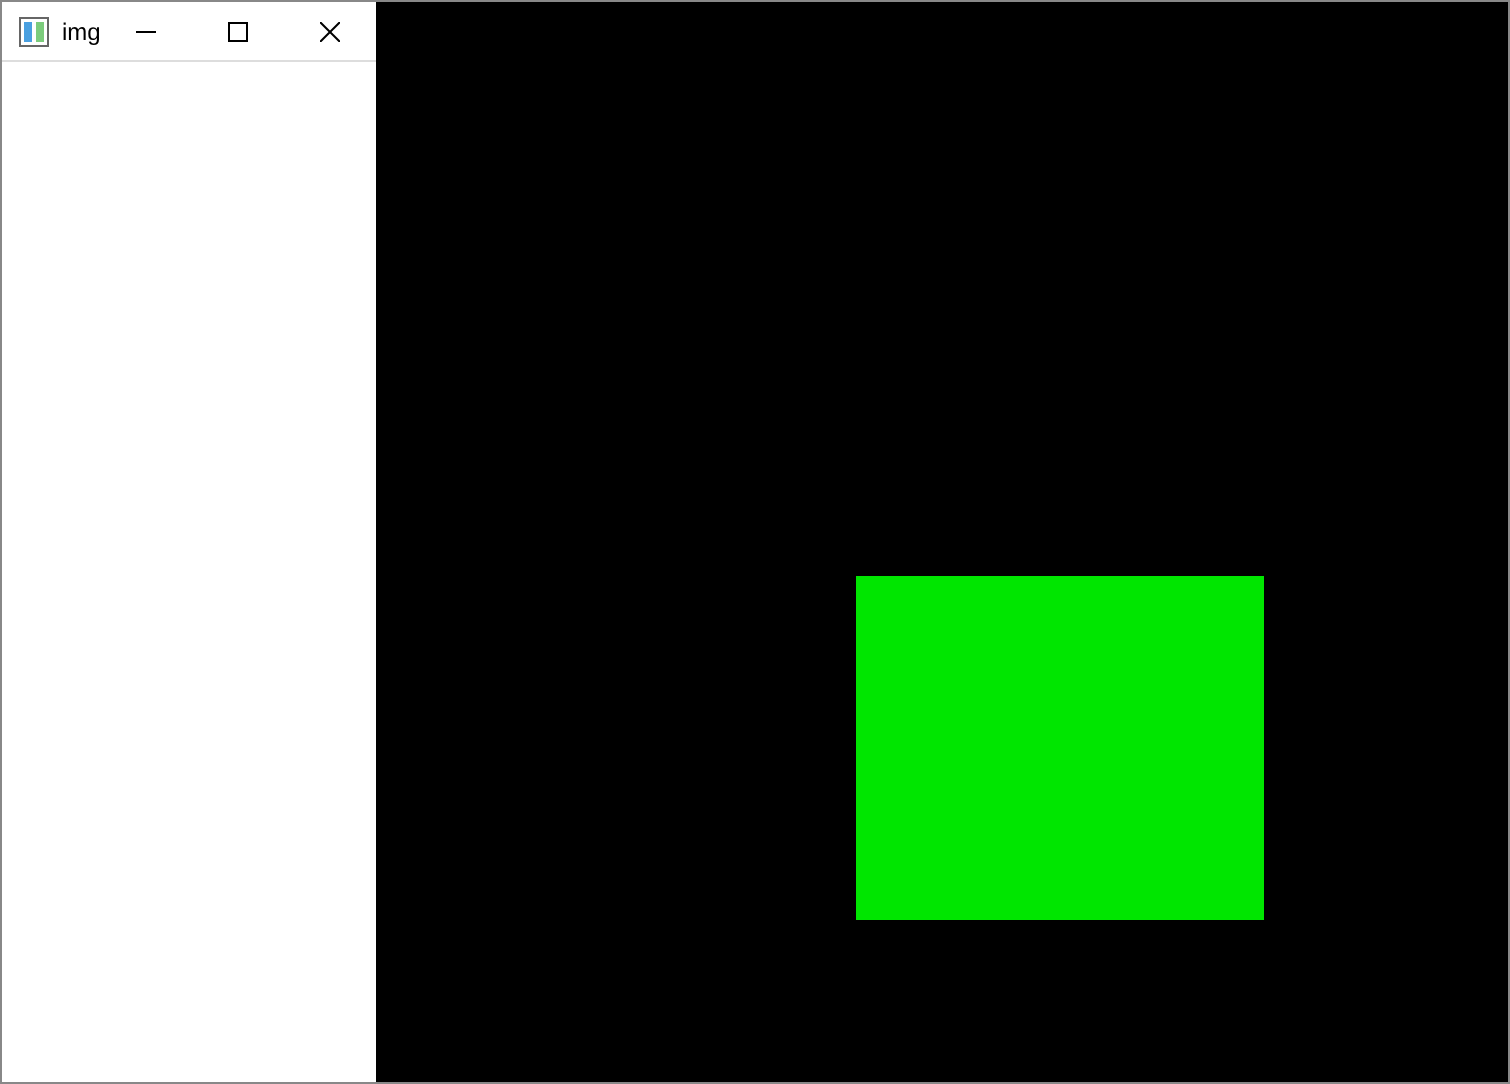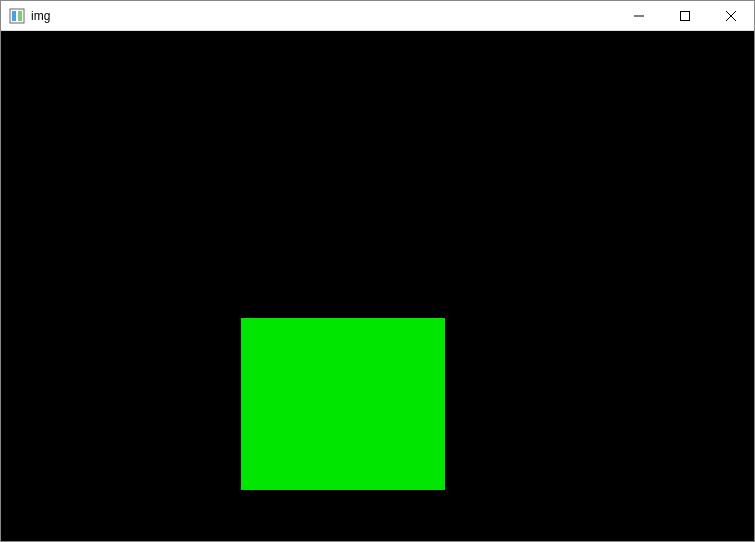--- a/index.html
+++ b/index.html
@@ -12,21 +12,21 @@
       height: 542px;
       font-family: "Segoe UI", Tahoma, sans-serif;
       background: #fff;
       overflow: hidden;
     }
     .window {
       width: 100%;
       height: 100%;
       border: 1px solid #888;
       display: flex;
-      flex-direction: column;
+      flex-direction: row;
       background: #fff;
     }
     .titlebar {
       height: 30px;
       display: flex;
       align-items: center;
       background: #fff;
       border-bottom: 1px solid #ddd;
       user-select: none;
     }

